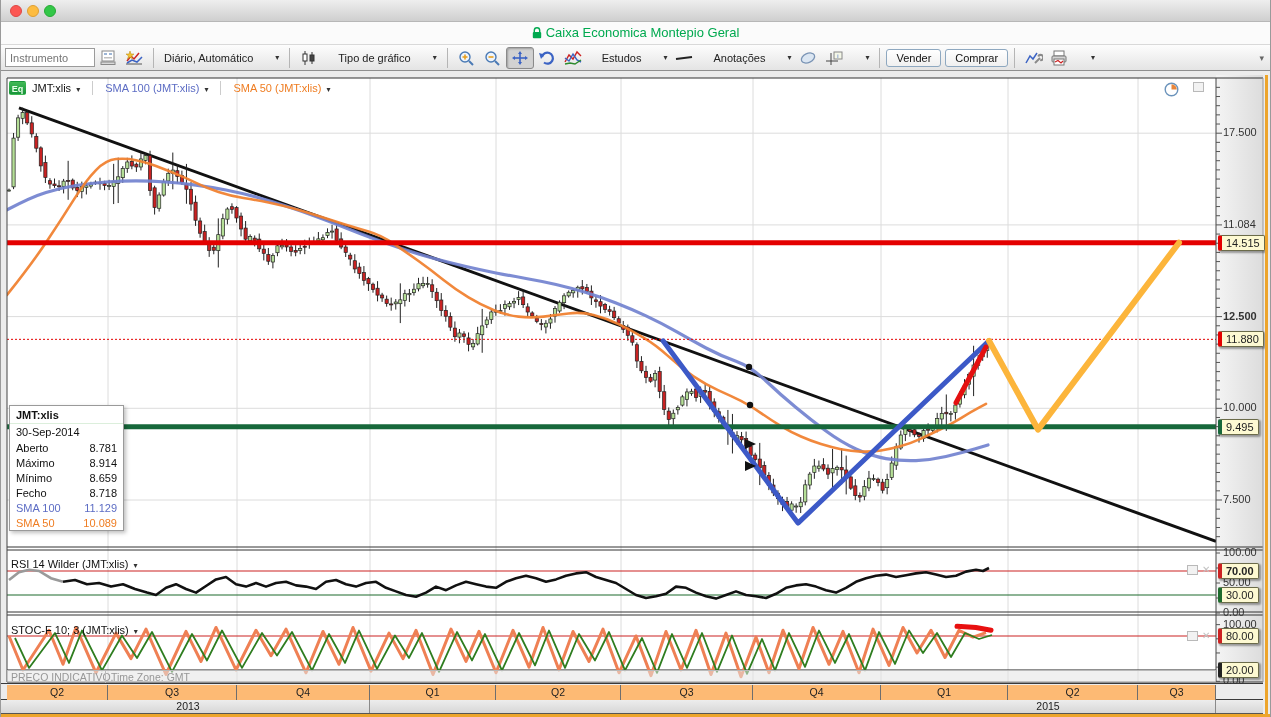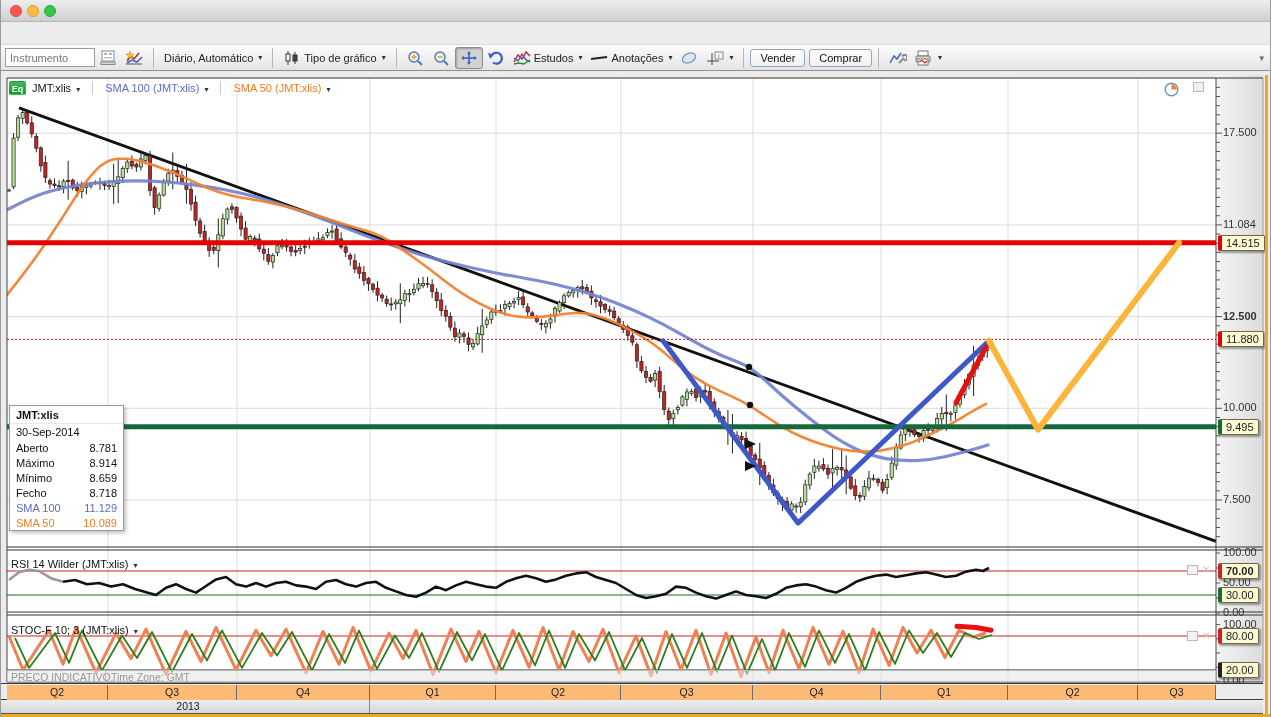--- a/index.html
+++ b/index.html
@@ -16,21 +16,21 @@
   .tl-green  { left:43px; background:#33c748; border:1px solid #27aa35; }
   .apptitle { position:absolute; left:0; top:22px; width:100%; height:22px; background:#fbfbfb;
               text-align:center; line-height:22px; font-size:13px; color:#00a94f; }
   .apptitle svg { vertical-align:-2px; margin-right:4px; }
   
   .toolbar { position:absolute; left:0; top:44px; width:100%; height:27px;
              background:linear-gradient(#fdfdfd,#e4e4e4); border-top:1px solid #d9d9d9;
              border-bottom:1px solid #8f8f8f; display:flex; align-items:center; padding:0 4px;
              font-size:11px; color:#222; white-space:nowrap; }
   .tb-sep { width:1px; height:20px; background:#b5b5b5; margin:0 6px; flex:none; }
-  .tb-item { display:flex; align-items:center; gap:3px; padding:2px 4px; border-radius:3px; flex:none; cursor:default; }
+  .tb-item { display:flex; align-items:center; gap:20px; padding:2px 4px; border-radius:3px; flex:none; cursor:default; }
   .tb-item.pressed { background:#d2d2d2; border:1px solid #8a8a8a; box-shadow:inset 1px 1px 2px rgba(0,0,0,.25); }
   .caret { font-size:8px; color:#333; margin-left:2px; }
   .tb-input { width:90px; height:19px; border:1px solid #9b9b9b; font-size:11px; padding:1px 4px;
               font-family:"Liberation Sans",sans-serif; color:#333; background:#fff; flex:none; }
   .tb-btn { border:1px solid #8ea8c0; background:linear-gradient(#ffffff,#f0f0f0); border-radius:3px;
             padding:2px 9px; font-size:11px; color:#111; flex:none; }
   .tb-overflow { position:absolute; right:6px; top:8px; font-size:9px; color:#666; }
   .ticon { width:18px; height:16px; flex:none; }
   
   .chartarea { position:absolute; left:0; top:71px; width:1271px; height:646px; background:#ececec; }
@@ -82,20 +82,26 @@
 <body>
 
 <div class="window">
 
   <div class="titlebar">
     <div class="tl-dot tl-red"></div>
     <div class="tl-dot tl-yellow"></div>
     <div class="tl-dot tl-green"></div>
   </div>
 
+  <div class="apptitle">
+    <svg width="10" height="12" viewBox="0 0 10 12">
+        <path d="M2.3 5V3.4a2.7 2.7 0 0 1 5.4 0V5" fill="none" stroke="#00a94f" stroke-width="1.4"></path>
+        <rect x="0.8" y="5" width="8.4" height="6.3" rx="1" fill="#00a94f"></rect>
+      </svg><span>Caixa Economica Montepio Geral</span>
+  </div>
 
   <div class="toolbar">
     <input class="tb-input" placeholder="Instrumento" style="">
     <span class="tb-item">
       <svg class="ticon" viewBox="0 0 18 16">
           <rect x="3" y="1" width="12" height="10" fill="#fff" stroke="#888"></rect>
           <rect x="5" y="3" width="3" height="2" fill="#9db6d6"></rect>
           <rect x="10" y="3" width="3" height="2" fill="#9db6d6"></rect>
           <rect x="5" y="7" width="8" height="1.5" fill="#c0c0c0"></rect>
           <rect x="2" y="12" width="14" height="2.5" fill="#d9d9d9" stroke="#888"></rect>
@@ -850,20 +856,21 @@
         <div class="qcell" style="left: 369px; width: 126px; top: 1px;">Q1</div>
         <div class="qcell" style="left: 495px; width: 125px; top: 1px;">Q2</div>
         <div class="qcell" style="left: 620px; width: 132px; top: 1px;">Q3</div>
         <div class="qcell" style="left: 752px; width: 128px; top: 1px;">Q4</div>
         <div class="qcell" style="left: 880px; width: 127px; top: 1px;">Q1</div>
         <div class="qcell" style="left: 1007px; width: 130px; top: 1px;">Q2</div>
         <div class="qcell" style="left: 1137px; width: 78px; top: 1px;">Q3</div>
       </div>
     <div class="overlay yrow" id="year-row">
         <div class="ycell" style="left: 6px; width: 363px;">2013</div>
+        <div class="ycell" style="left: 880px; width: 335px;">2015</div>
       </div>
 
     <div id="axis-labels">
         <div class="ax-label" style="left: 1222px; top: 55.2px;">17.500</div>
         <div class="ax-label" style="left: 1222px; top: 146.9px;">11.084</div>
         <div class="ax-label" style="left: 1222px; top: 238.6px; font-weight: bold;">12.500</div>
         <div class="ax-label" style="left: 1222px; top: 330.3px;">10.000</div>
         <div class="ax-label" style="left: 1222px; top: 422px;">7.500</div>
         <div class="callout" style="left: 1217px; top: 163.69px; border-left: 4px solid rgb(228, 0, 0);">14.515</div>
         <div class="callout" style="left: 1217px; top: 260.342px; border-left: 4px solid rgb(228, 0, 0);">11.880</div>

